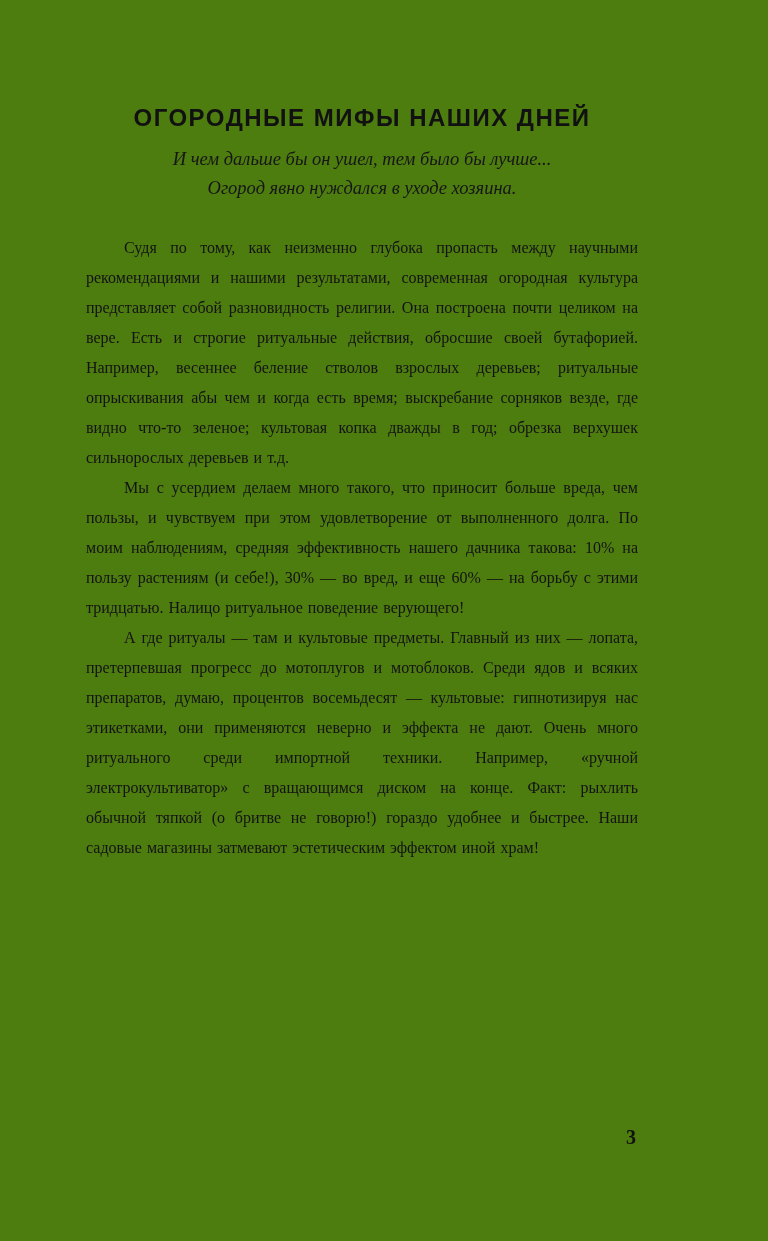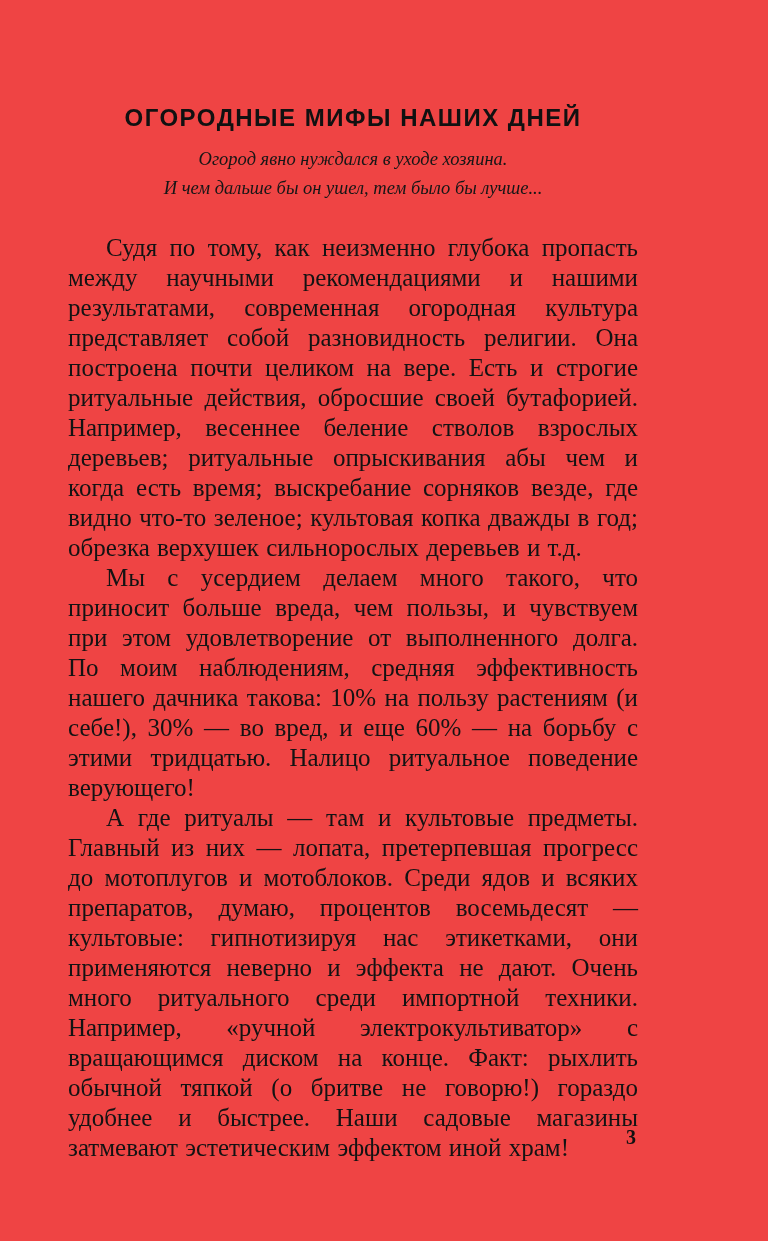--- a/index.html
+++ b/index.html
@@ -5,23 +5,23 @@
     html, body {
       margin: 0;
       padding: 0;
       background: #ffffff;
     }
     .book-page {
       position: relative;
       width: 768px;
       height: 1241px;
       box-sizing: border-box;
-      background: #ef4444;
+      background: #4d7c0f;
       color: #131313;
-      padding: 104px 130px 0 68px;
+      padding: 104px 130px 0 86px;
       font-family: "Liberation Serif", serif;
       overflow: hidden;
     }
     .chapter-title {
       margin: 0 0 12px 0;
       font-family: "Liberation Sans", sans-serif;
       font-weight: 700;
       font-size: 24px;
       line-height: 1.2;
       letter-spacing: 1.5px;
@@ -34,21 +34,21 @@
       font-size: 18.5px;
       line-height: 29px;
       margin: 0 0 30px 0;
       color: #161616;
     }
     .epigraph .epigraph-line {
       display: block;
     }
     .body-text p {
       margin: 0;
-      font-size: 25px;
+      font-size: 16px;
       line-height: 30px;
       text-align: justify;
       text-indent: 38px;
       color: #131313;
       word-spacing: 1px;
     }
     .page-number {
       position: absolute;
       top: 1126px;
       right: 132px;
@@ -59,22 +59,22 @@
     }
   </style>
 </head>
 <body>
 
 <div class="book-page">
 
   <h1 class="chapter-title">ОГОРОДНЫЕ МИФЫ НАШИХ ДНЕЙ</h1>
 
   <div class="epigraph">
+    <span class="epigraph-line">И чем дальше бы он ушел, тем было бы лучше...</span>
     <span class="epigraph-line">Огород явно нуждался в уходе хозяина.</span>
-    <span class="epigraph-line">И чем дальше бы он ушел, тем было бы лучше...</span>
   </div>
 
   <div class="body-text">
     <p>Судя по тому, как неизменно глубока пропасть между научными рекомендациями и нашими результатами, современная огородная культура представляет собой разновидность религии. Она построена почти целиком на вере. Есть и строгие ритуальные действия, обросшие своей бутафорией. Например, весеннее беление стволов взрослых деревьев; ритуальные опрыскивания абы чем и когда есть время; выскребание сорняков везде, где видно что-то зеленое; культовая копка дважды в год; обрезка верхушек сильнорослых деревьев и т.д.</p>
     <p>Мы с усердием делаем много такого, что приносит больше вреда, чем пользы, и чувствуем при этом удовлетворение от выполненного долга. По моим наблюдениям, средняя эффективность нашего дачника такова: 10% на пользу растениям (и себе!), 30% — во вред, и еще 60% — на борьбу с этими тридцатью. Налицо ритуальное поведение верующего!</p>
     <p>А где ритуалы — там и культовые предметы. Главный из них — лопата, претерпевшая прогресс до мотоплугов и мотоблоков. Среди ядов и всяких препаратов, думаю, процентов восемьдесят — культовые: гипнотизируя нас этикетками, они применяются неверно и эффекта не дают. Очень много ритуального среди импортной техники. Например, «ручной электрокультиватор» с вращающимся диском на конце. Факт: рыхлить обычной тяпкой (о бритве не говорю!) гораздо удобнее и быстрее. Наши садовые магазины затмевают эстетическим эффектом иной храм!</p>
   </div>
 
   <div class="page-number">3</div>
 

